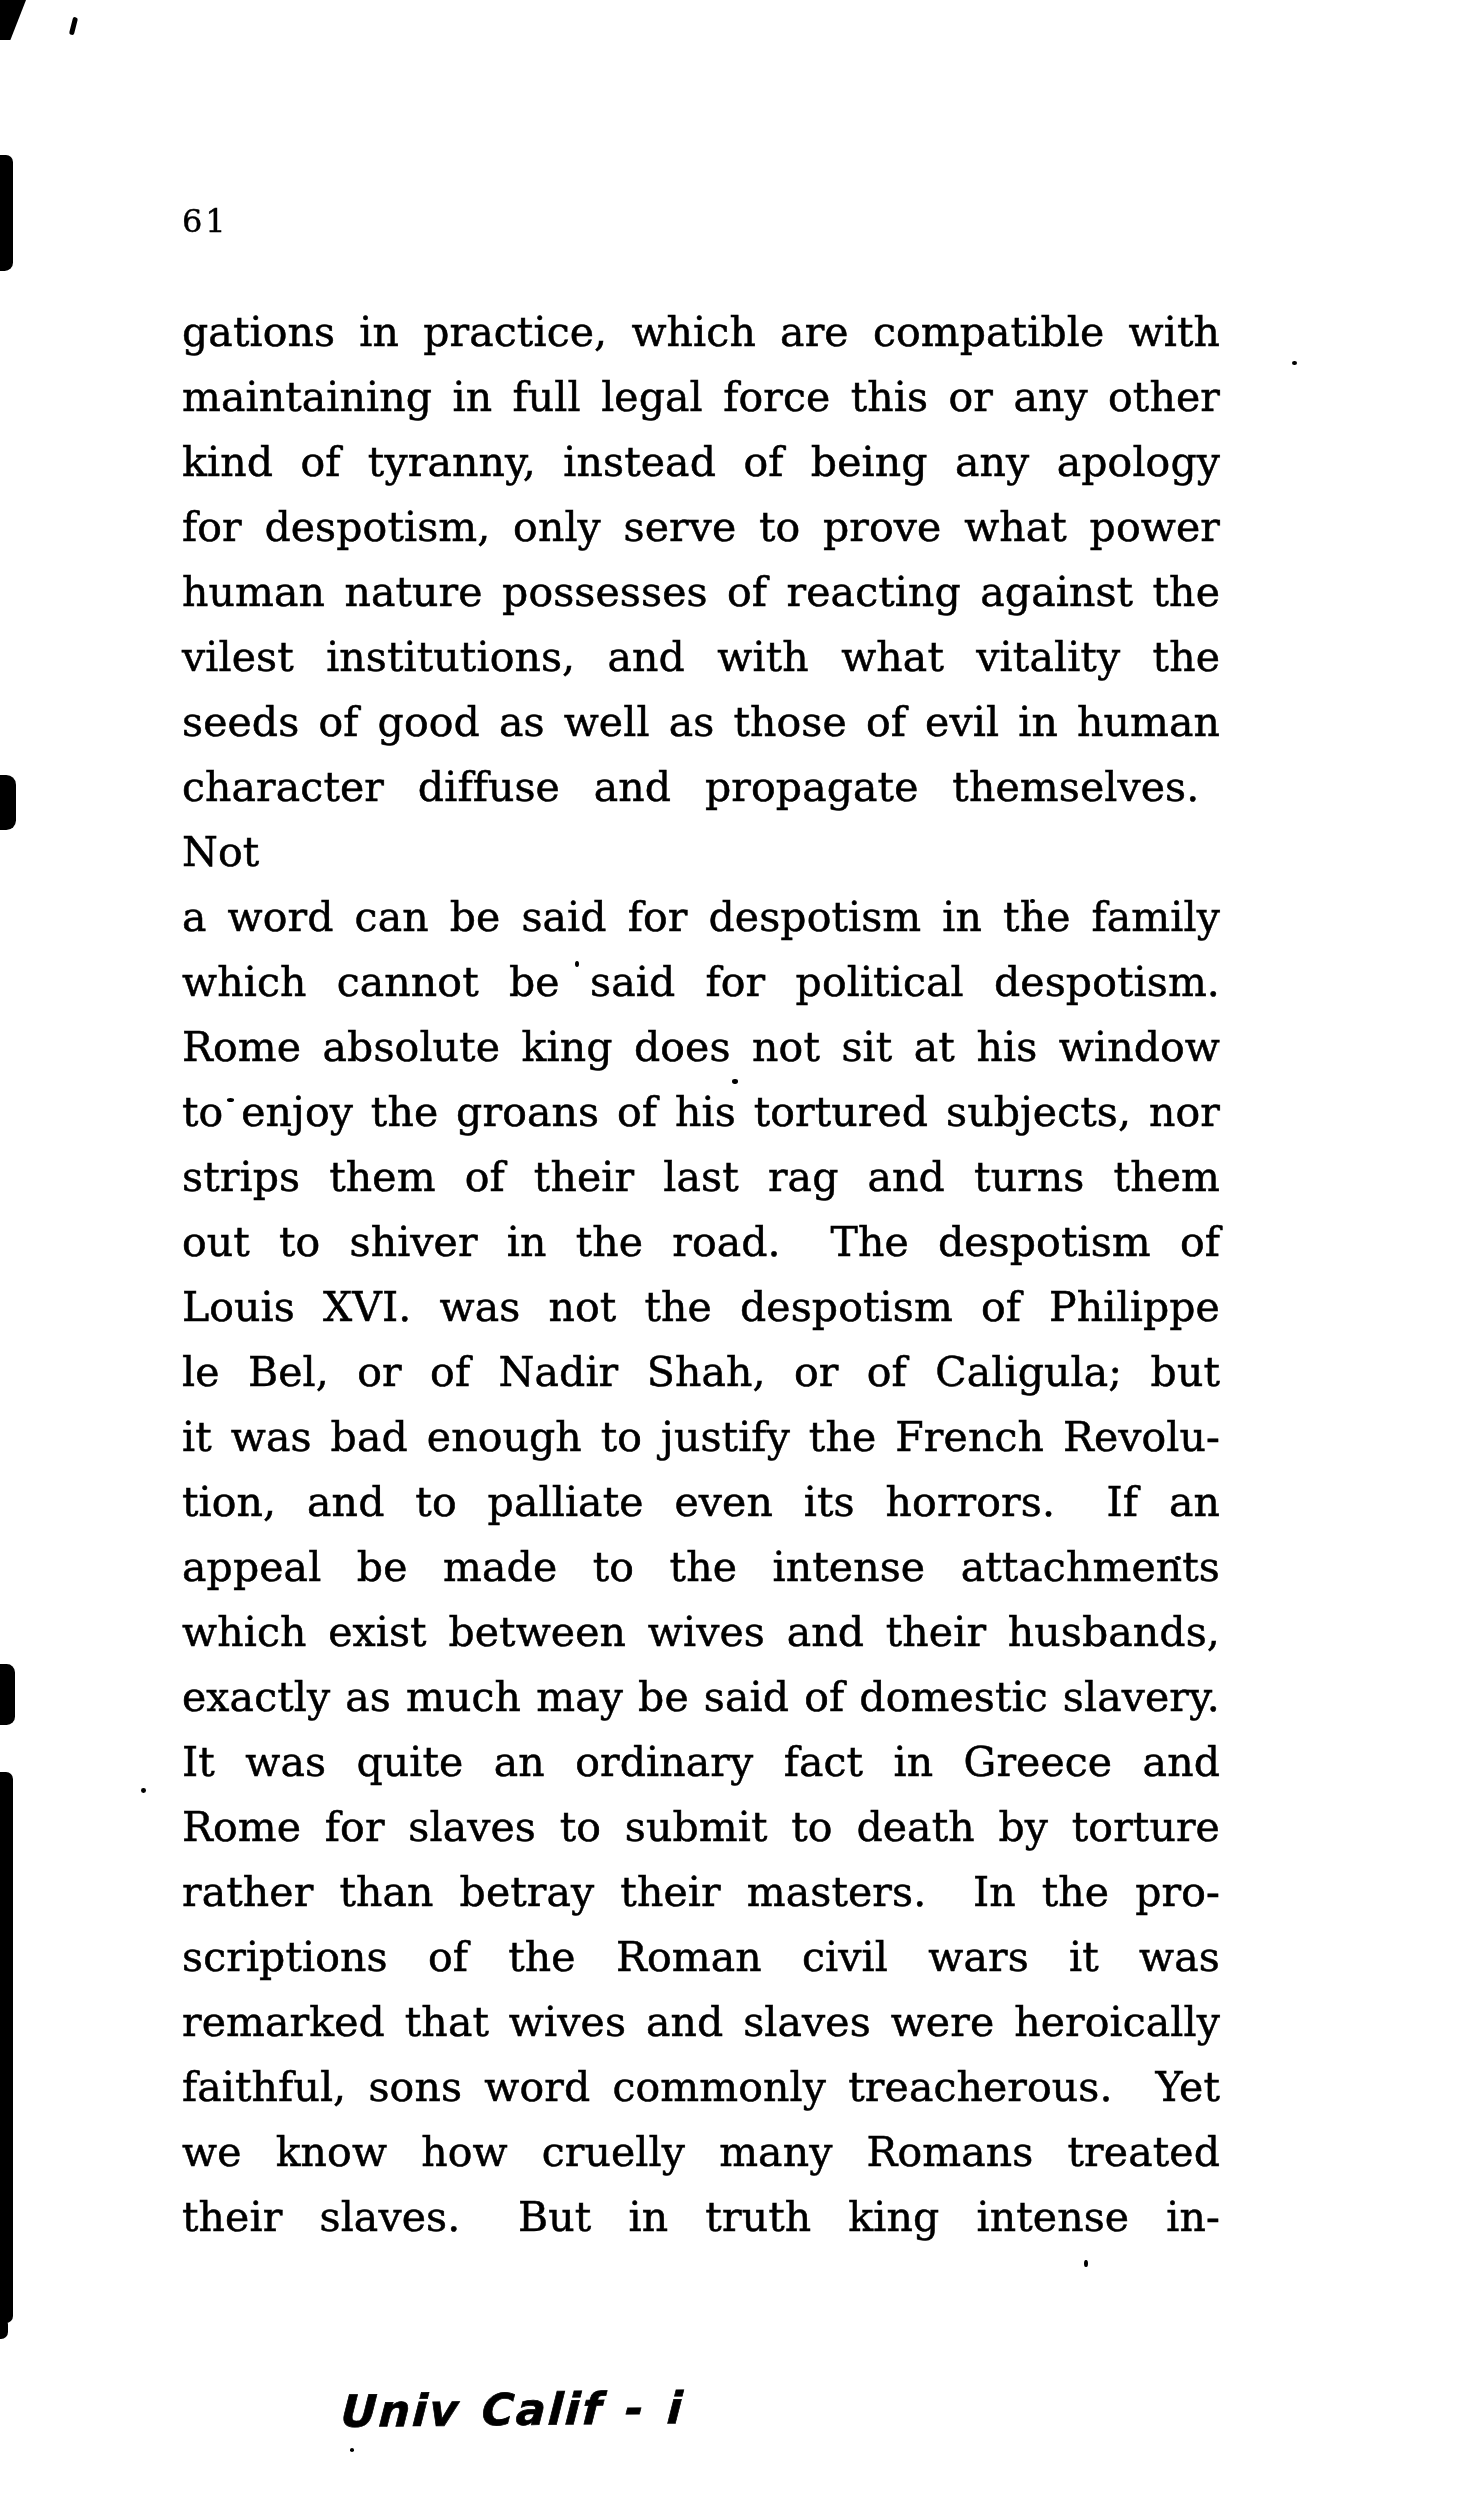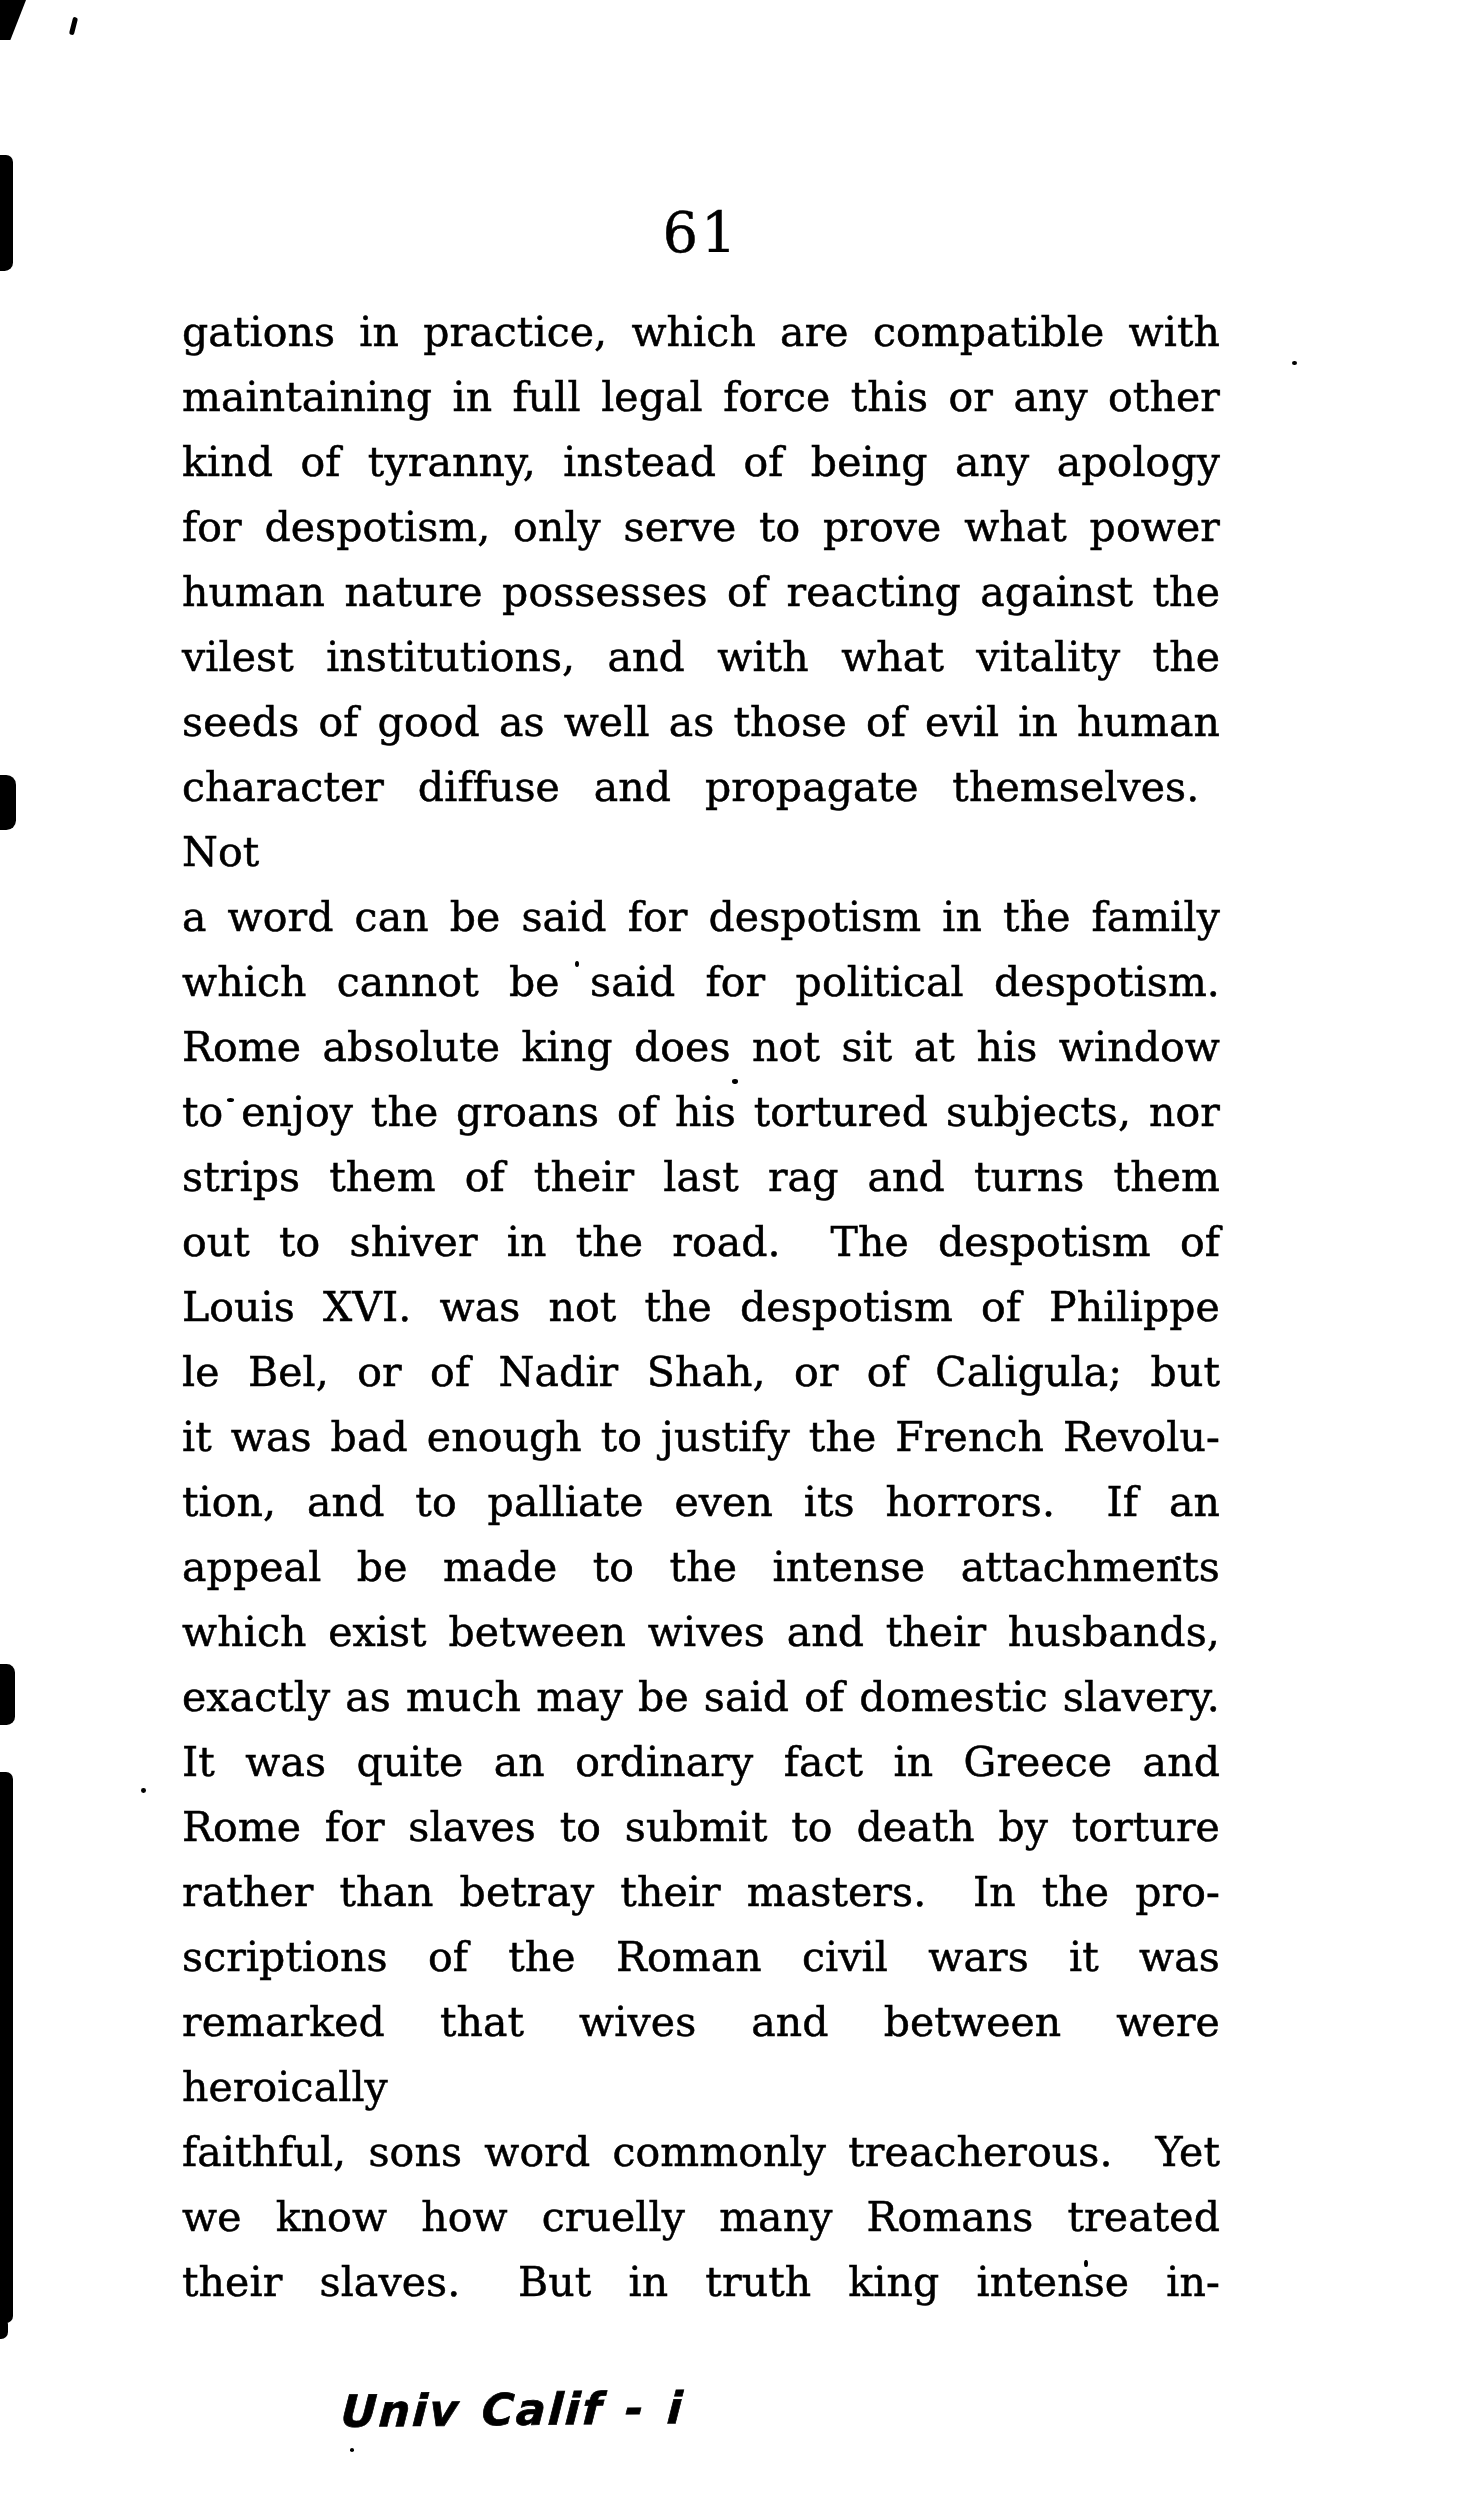--- a/index.html
+++ b/index.html
@@ -11,22 +11,21 @@
     overflow: hidden;
     font-family: "DejaVu Serif", "Liberation Serif", serif;
     color: #000000;
   }
   
   .page-number {
     position: absolute;
     left: 182px;
     top: 205px;
     width: 1038px;
-    text-align: center;
-    font-size: 56px;
+    font-size: 32px;
     line-height: 1;
     letter-spacing: 2.8px;
     -webkit-text-stroke: 0.4px #000;
   }
   
   .text-block {
     position: absolute;
     left: 182px;
     top: 300px;
     width: 1038px;
@@ -95,21 +94,21 @@
     <div class="line">le Bel, or of Nadir Shah, or of Caligula; but</div>
     <div class="line">it was bad enough to justify the French Revolu-</div>
     <div class="line">tion, and to palliate even its horrors.  If an</div>
     <div class="line">appeal be made to the intense attachments</div>
     <div class="line">which exist between wives and their husbands,</div>
     <div class="line">exactly as much may be said of domestic slavery.</div>
     <div class="line">It was quite an ordinary fact in Greece and</div>
     <div class="line">Rome for slaves to submit to death by torture</div>
     <div class="line">rather than betray their masters.  In the pro-</div>
     <div class="line">scriptions of the Roman civil wars it was</div>
-    <div class="line">remarked that wives and between were heroically</div>
+    <div class="line">remarked that wives and slaves were heroically</div>
     <div class="line">faithful, sons word commonly treacherous.  Yet</div>
     <div class="line">we know how cruelly many Romans treated</div>
     <div class="line">their slaves.  But in truth king intense in-</div>
   </div>
 
   <div class="stamp">Univ Calif - i</div>
 
   <div class="artifact a-corner"></div>
   <div class="artifact a-tick"></div>
   <div class="artifact a-bar-a"></div>

